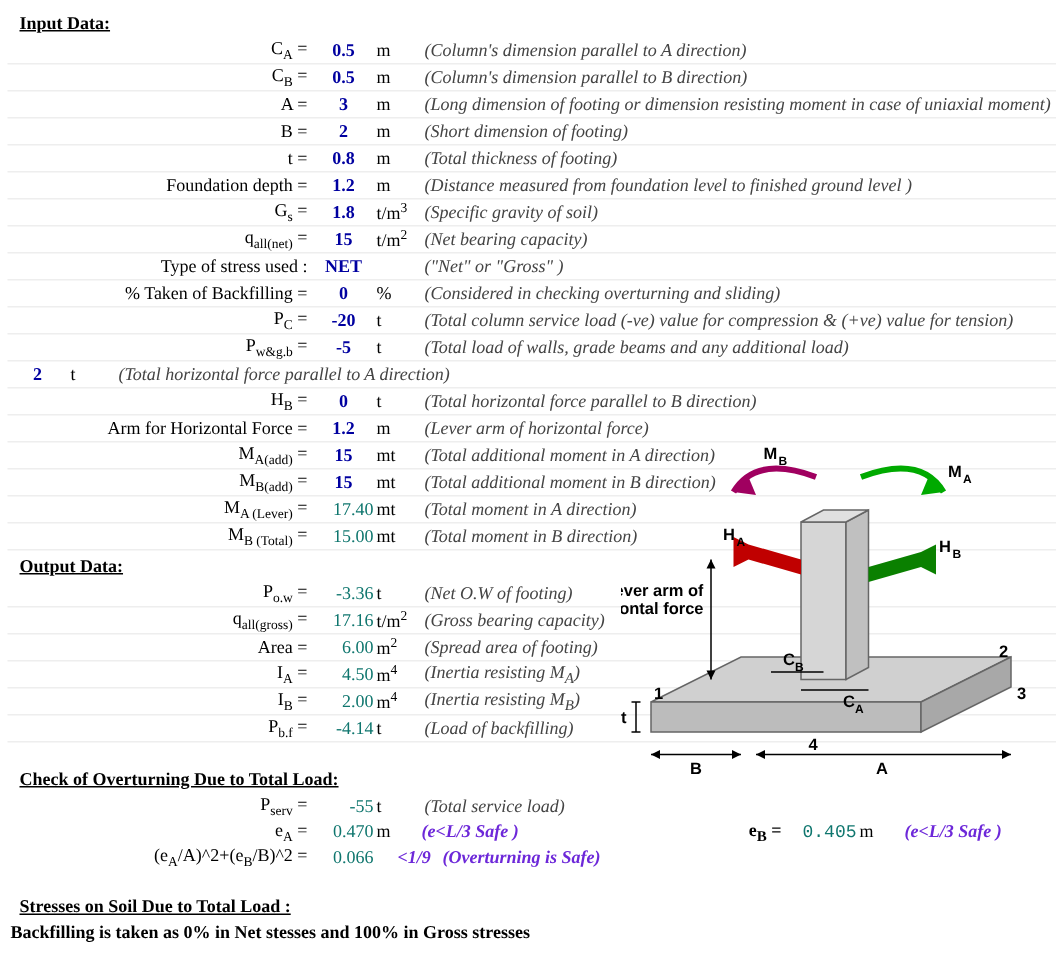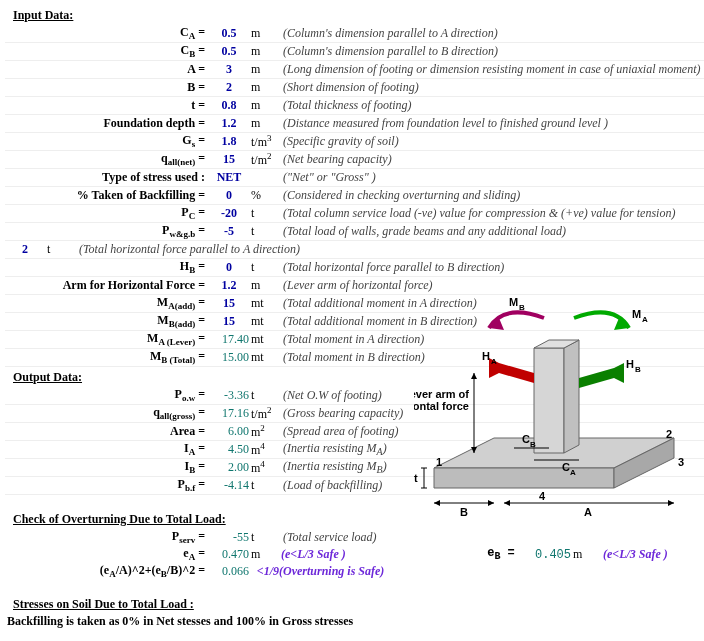--- a/index.html
+++ b/index.html
@@ -18,21 +18,21 @@
   }
   .row {
     display: flex;
     align-items: center;
     height: 17px;
     border-bottom: 1px solid #eee;
   }
   .label {
     width: 200px;
     text-align: right;
-    font-weight: bold;
+    font-weight: normal;
     padding-right: 4px;
   }
   .label sub { font-size: 9px; }
   .value {
     width: 40px;
     text-align: center;
     color: #0000a0;
     font-weight: bold;
   }
   .value-out {
@@ -240,30 +240,30 @@
   <div class="unit">t</div>
   <div class="desc">(Total service load)</div>
 </div>
 
 <div class="check-row">
   <div class="label">e<sub>A</sub> =</div>
   <div class="value-out">0.470</div>
   <div class="unit">m</div>
   <div class="red" style="width:130px;">(e&lt;L/3 Safe )</div>
   <div style="width:70px;"></div>
-  <div style="width:40px;text-align:center;font-weight:bold;font-family:Liberation Mono, monospace;">e<sub>B</sub> =</div>
+  <div style="width:40px;text-align:right;font-weight:bold;">e<sub>B</sub> =</div>
   <div class="value-out" style="width:50px;font-family:Liberation Mono, monospace;">0.405</div>
   <div class="unit">m</div>
   <div class="red">(e&lt;L/3 Safe )</div>
 </div>
 
 <div class="check-row">
   <div class="label">(e<sub>A</sub>/A)^2+(e<sub>B</sub>/B)^2 =</div>
   <div class="value-out">0.066</div>
-  <div class="red" style="width:30px;text-align:right;">&lt;1/9</div>
+  <div class="red" style="width:30px;text-align:left;margin-left:16px;">&lt;1/9</div>
   <div class="red">(Overturning is Safe)</div>
 </div>
 
 <div style="height:14px;"></div>
 <div class="section-header">Stresses on Soil Due to Total Load :</div>
 <div style="font-weight:bold;margin-left:2px;">Backfilling is taken as 0% in Net stesses and 100% in Gross stresses</div>
 
 <svg class="diagram" viewBox="0 0 280 240">
 
   <polygon points="20,180 200,180 260,150 80,150" fill="#d0d0d0" stroke="#666"></polygon>

